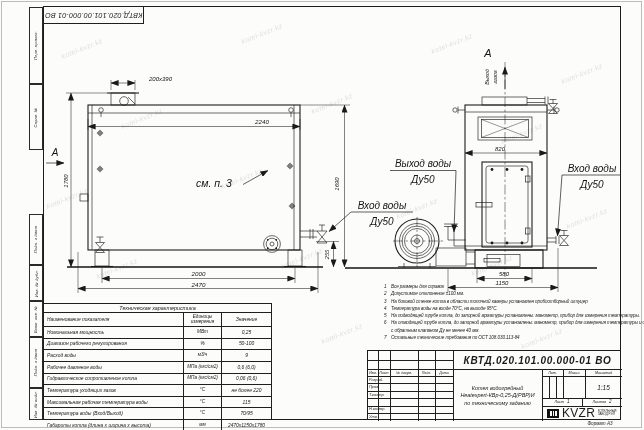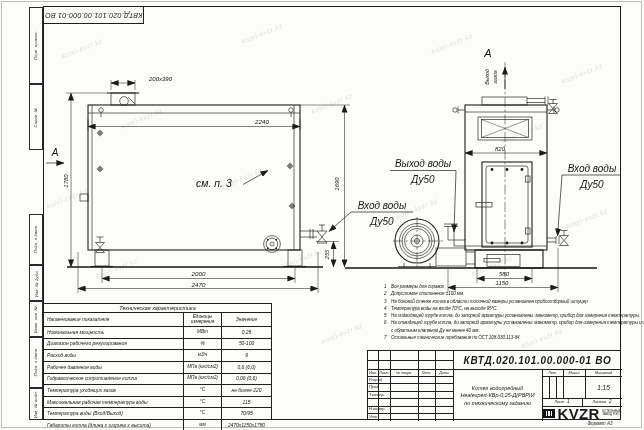--- a/index.html
+++ b/index.html
@@ -526,21 +526,21 @@
       <span class="it" style="font-size:3.7px">Листов</span>
       <span class="it" style="font-size:4.5px">2</span>
     </div>
 
     <div class="abs cellc" style="left:174px;top:54.5px;width:80px;height:15.5px;gap:2.5px">
       <div style="width:12px;height:9px;background:#111;display:flex;align-items:center;justify-content:center;gap:1px">
         <div style="width:1.4px;height:5px;background:#fff"></div>
         <div style="width:1.4px;height:5px;background:#fff"></div>
         <div style="width:1.4px;height:5px;background:#fff"></div>
       </div>
-      <span style="font-size:15px;font-weight:700;letter-spacing:.3px">KVZR</span>
+      <span style="font-size:12px;font-weight:400;letter-spacing:.3px">KVZR</span>
       <div style="display:flex;flex-direction:column;line-height:3.4px">
         <span style="font-size:3px">КОТЕЛЬНЫЙ</span>
         <span style="font-size:3px">ЗАВОД РЭП</span>
       </div>
     </div>
   </div>
 
   <div class="abs it" style="left:565px;top:420.5px;width:70px;text-align:center;font-size:4.6px">Формат А3</div>
 
 </div>

